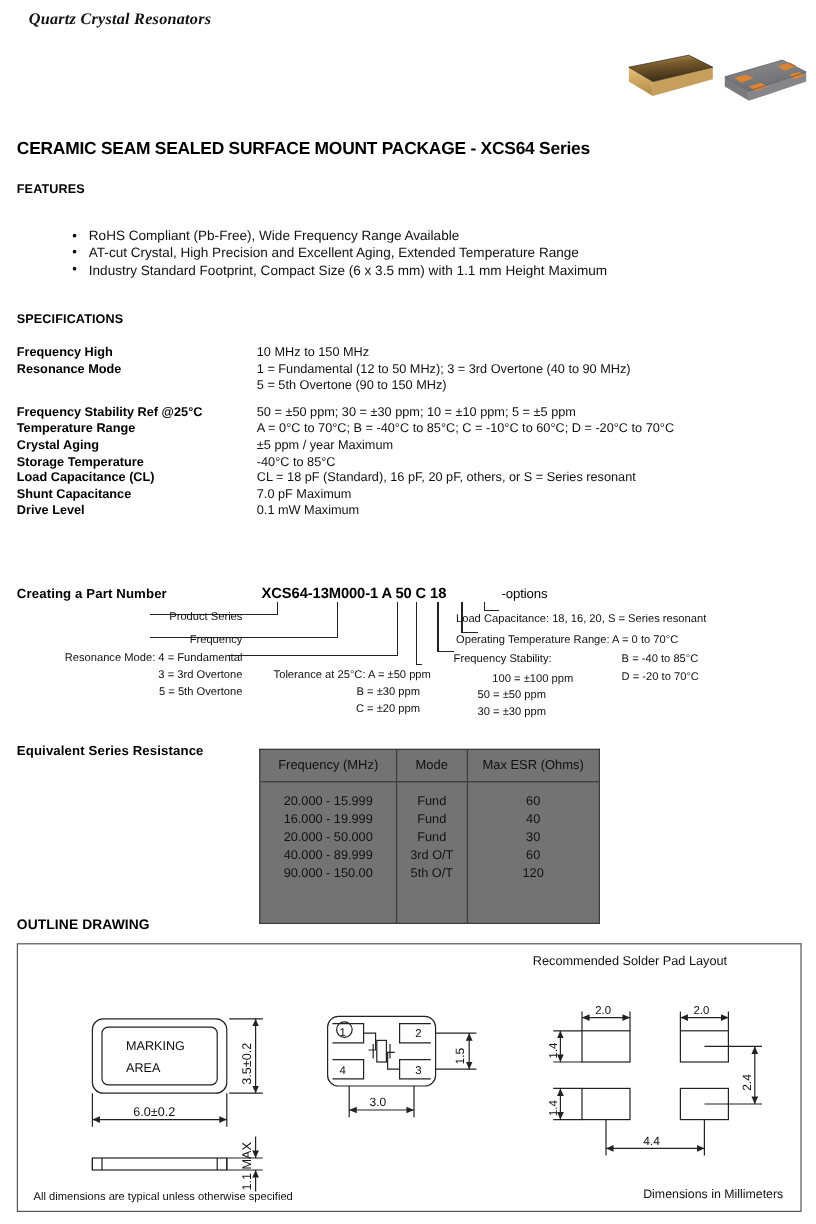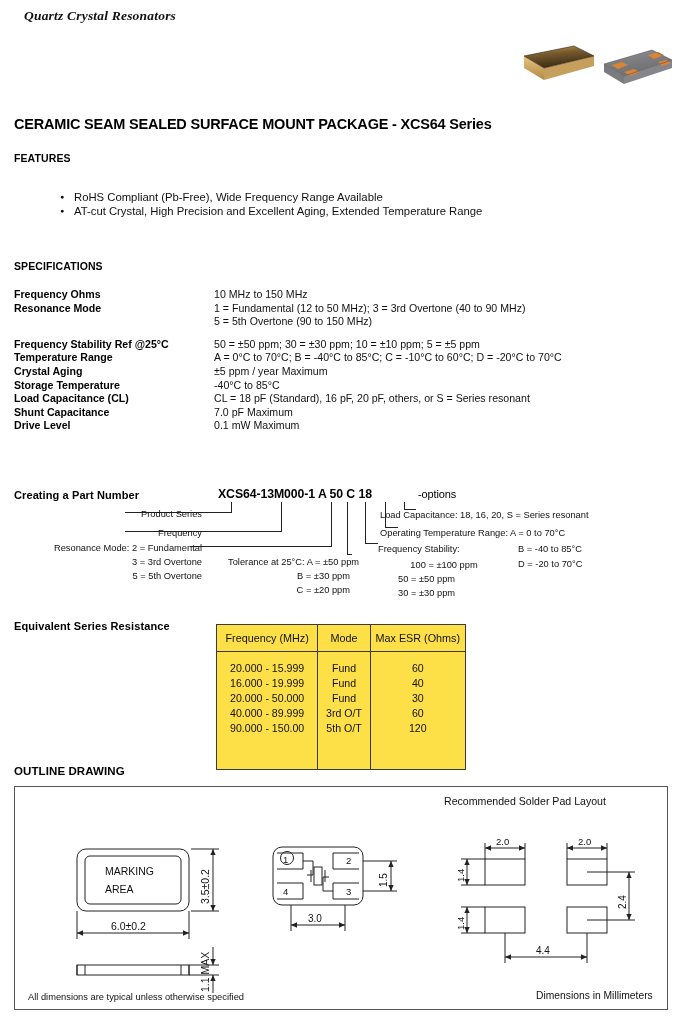--- a/index.html
+++ b/index.html
@@ -134,24 +134,24 @@
   #c-optemp-3       { left: 518px; top: 558px; }
 
   #c-freqstab       { left: 378px; top: 543px; }
   #c-fs-1           { left: 398px; top: 559px; width: 92px; text-align: center; }
   #c-fs-2           { left: 398px; top: 573px; width: 92px; text-align: left; }
   #c-fs-3           { left: 398px; top: 587px; width: 92px; text-align: left; }
 
   
   #esr-table {
     left: 216px; top: 624px;
-    width: 250px;
+    width: 284px;
     border: 1.3px solid #3a3a3a;
     border-collapse: collapse;
-    background: #fde047;
+    background: #737373;
   }
   #esr-table th, #esr-table td {
     border: none;
     font-size: 10.6px;
     font-weight: normal;
     color: #111;
     text-align: center;
     padding: 0;
     height: 15px;
   }
@@ -232,27 +232,28 @@
     </g>
   </svg>
 </div>
 
 <div class="abs" id="page-heading">CERAMIC SEAM SEALED SURFACE MOUNT PACKAGE - XCS64 Series</div>
 
 <div class="abs section-head" id="features-head">FEATURES</div>
 <ul id="features-list" class="abs">
   <li>RoHS Compliant (Pb-Free), Wide Frequency Range Available</li>
   <li>AT-cut Crystal, High Precision and Excellent Aging, Extended Temperature Range</li>
+  <li>Industry Standard Footprint, Compact Size (6 x 3.5 mm) with 1.1 mm Height Maximum</li>
 </ul>
 
 <div class="abs section-head" id="specs-head">SPECIFICATIONS</div>
 <table id="specs-table" class="abs">
   <tbody>
       <tr>
-    <td class="k">Frequency Ohms</td>
+    <td class="k">Frequency High</td>
     <td class="v">10 MHz to 150 MHz</td>
   </tr>
   <tr>
     <td class="k">Resonance Mode</td>
     <td class="v">1 = Fundamental (12 to 50 MHz);  3 = 3rd Overtone (40 to 90 MHz)</td>
   </tr>
   <tr>
     <td class="k"></td>
     <td class="v">5 = 5th Overtone (90 to 150 MHz)</td>
   </tr>
@@ -311,21 +312,21 @@
     <path d="M365,22 L365,63 L378,63"></path>
 
     <path d="M385,22 L385,47 L398,47"></path>
 
     <path d="M404,22 L404,29 L416,29"></path>
   </g>
 </svg>
 
 <div class="abs callout r" id="c-product-series">Product Series</div>
 <div class="abs callout r" id="c-frequency">Frequency</div>
-<div class="abs callout r" id="c-resonance">Resonance Mode: 2 = Fundamental</div>
+<div class="abs callout r" id="c-resonance">Resonance Mode: 4 = Fundamental</div>
 <div class="abs callout r" id="c-reson-2">3 = 3rd Overtone</div>
 <div class="abs callout r" id="c-reson-3">5 = 5th Overtone</div>
 
 <div class="abs callout r" id="c-tolerance">Tolerance at 25°C: A = ±50 ppm</div>
 <div class="abs callout r" id="c-tol-2">B = ±30 ppm</div>
 <div class="abs callout r" id="c-tol-3">C = ±20 ppm</div>
 
 <div class="abs callout" id="c-loadcap">Load Capacitance: 18, 16, 20, S = Series resonant</div>
 <div class="abs callout" id="c-optemp">Operating Temperature Range: A = 0 to 70°C</div>
 <div class="abs callout" id="c-optemp-2">B = -40 to 85°C</div>

